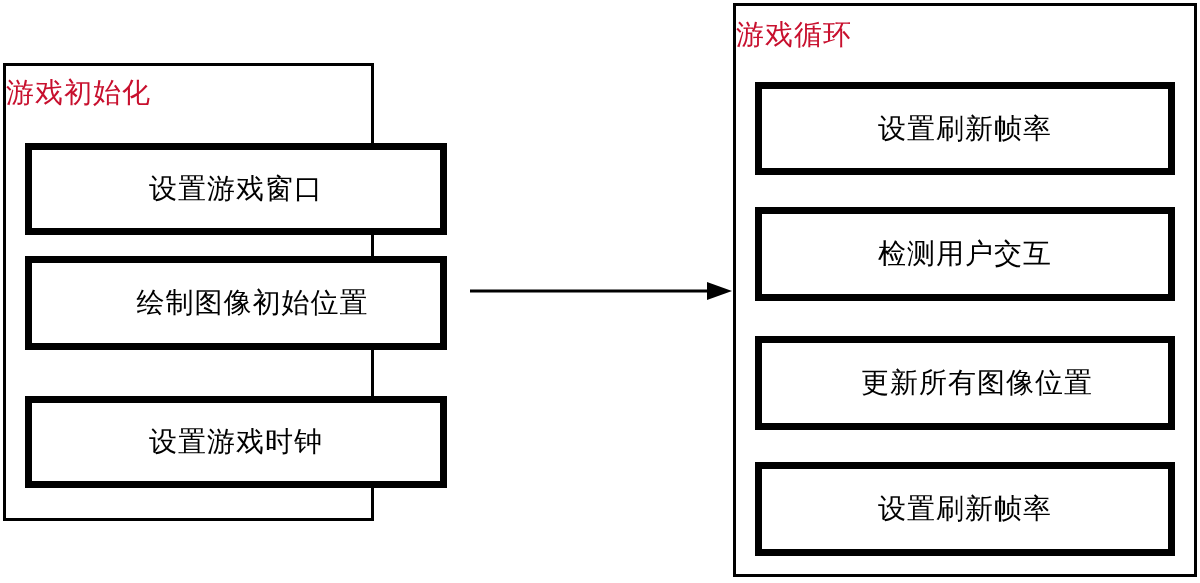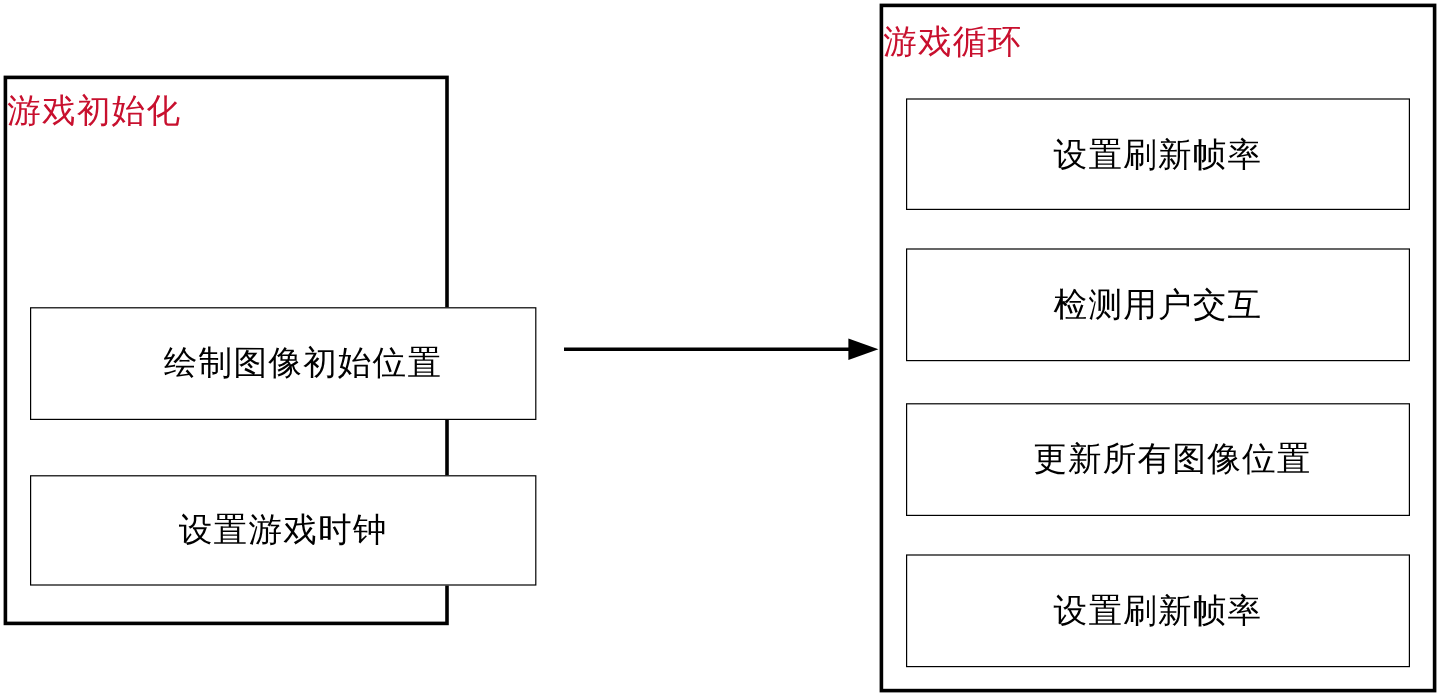--- a/index.html
+++ b/index.html
@@ -40,21 +40,21 @@
     width: 100%;
     font-size: 28px;
     line-height: 30px;
     color: #c8102e;
     letter-spacing: 1px;
   }
   .panel-init .panel-title { top: 12px; }
   .panel-loop .panel-title { top: 14px; }
   .step {
     position: absolute;
-    border: 1px solid #000000;
+    border: 7px solid #000000;
     background: #ffffff;
     box-sizing: border-box;
     display: flex;
     align-items: center;
     justify-content: center;
     font-size: 28px;
     letter-spacing: 1px;
     color: #000000;
   }
   .panel-init .step { left: 19px; width: 422px; }
@@ -74,20 +74,21 @@
     height: 24px;
   }
 </style>
 </head>
 <body>
 
 <div class="canvas">
 
   <div class="panel panel-init">
     <div class="panel-title">游戏初始化</div>
+    <div class="step s-i1">设置游戏窗口</div>
     <div class="step s-i2">绘制图像初始位置</div>
     <div class="step s-i3">设置游戏时钟</div>
   </div>
 
   <svg class="arrow-svg" viewBox="0 0 264 24" xmlns="http://www.w3.org/2000/svg">
     <line x1="0" y1="12" x2="240" y2="12" stroke="#000000" stroke-width="3"></line>
     <polygon points="237,3 262,12 237,21" fill="#000000"></polygon>
   </svg>
 
   <div class="panel panel-loop">

